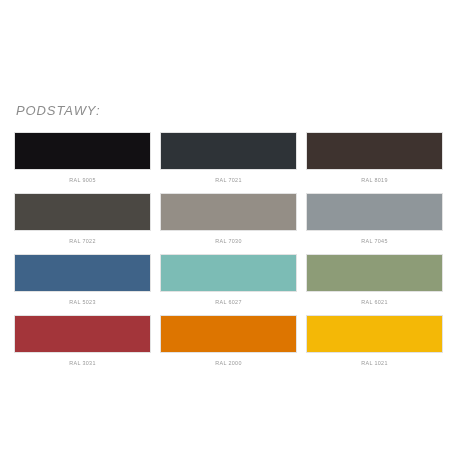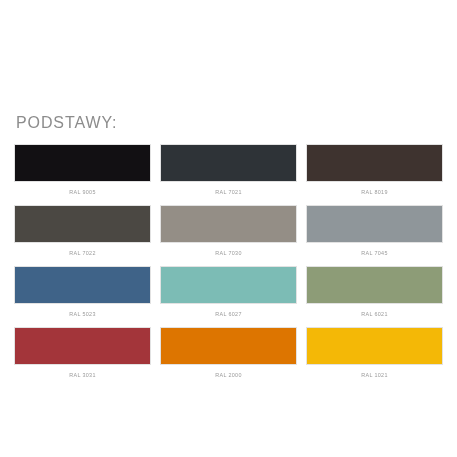--- a/index.html
+++ b/index.html
@@ -21,26 +21,27 @@
     box-sizing: border-box;
     overflow: hidden;
   }
   .palette-inner {
     position: absolute;
     left: 14px;
     top: 100px;
     width: 430px;
   }
   .palette-title {
-    font-size: 16px;
+    font-size: 13px;
     letter-spacing: 0.9px;
     color: #8c8c8c;
     font-weight: 400;
-    margin: 16px 0 14px 2px;
+    margin: 4px 0 14px 2px;
     line-height: 14px;
+    font-style: italic;
   }
   .swatch-grid {
     display: flex;
     flex-direction: column;
     gap: 9px;
   }
   .swatch-row {
     display: flex;
     flex-direction: row;
     gap: 9px;

